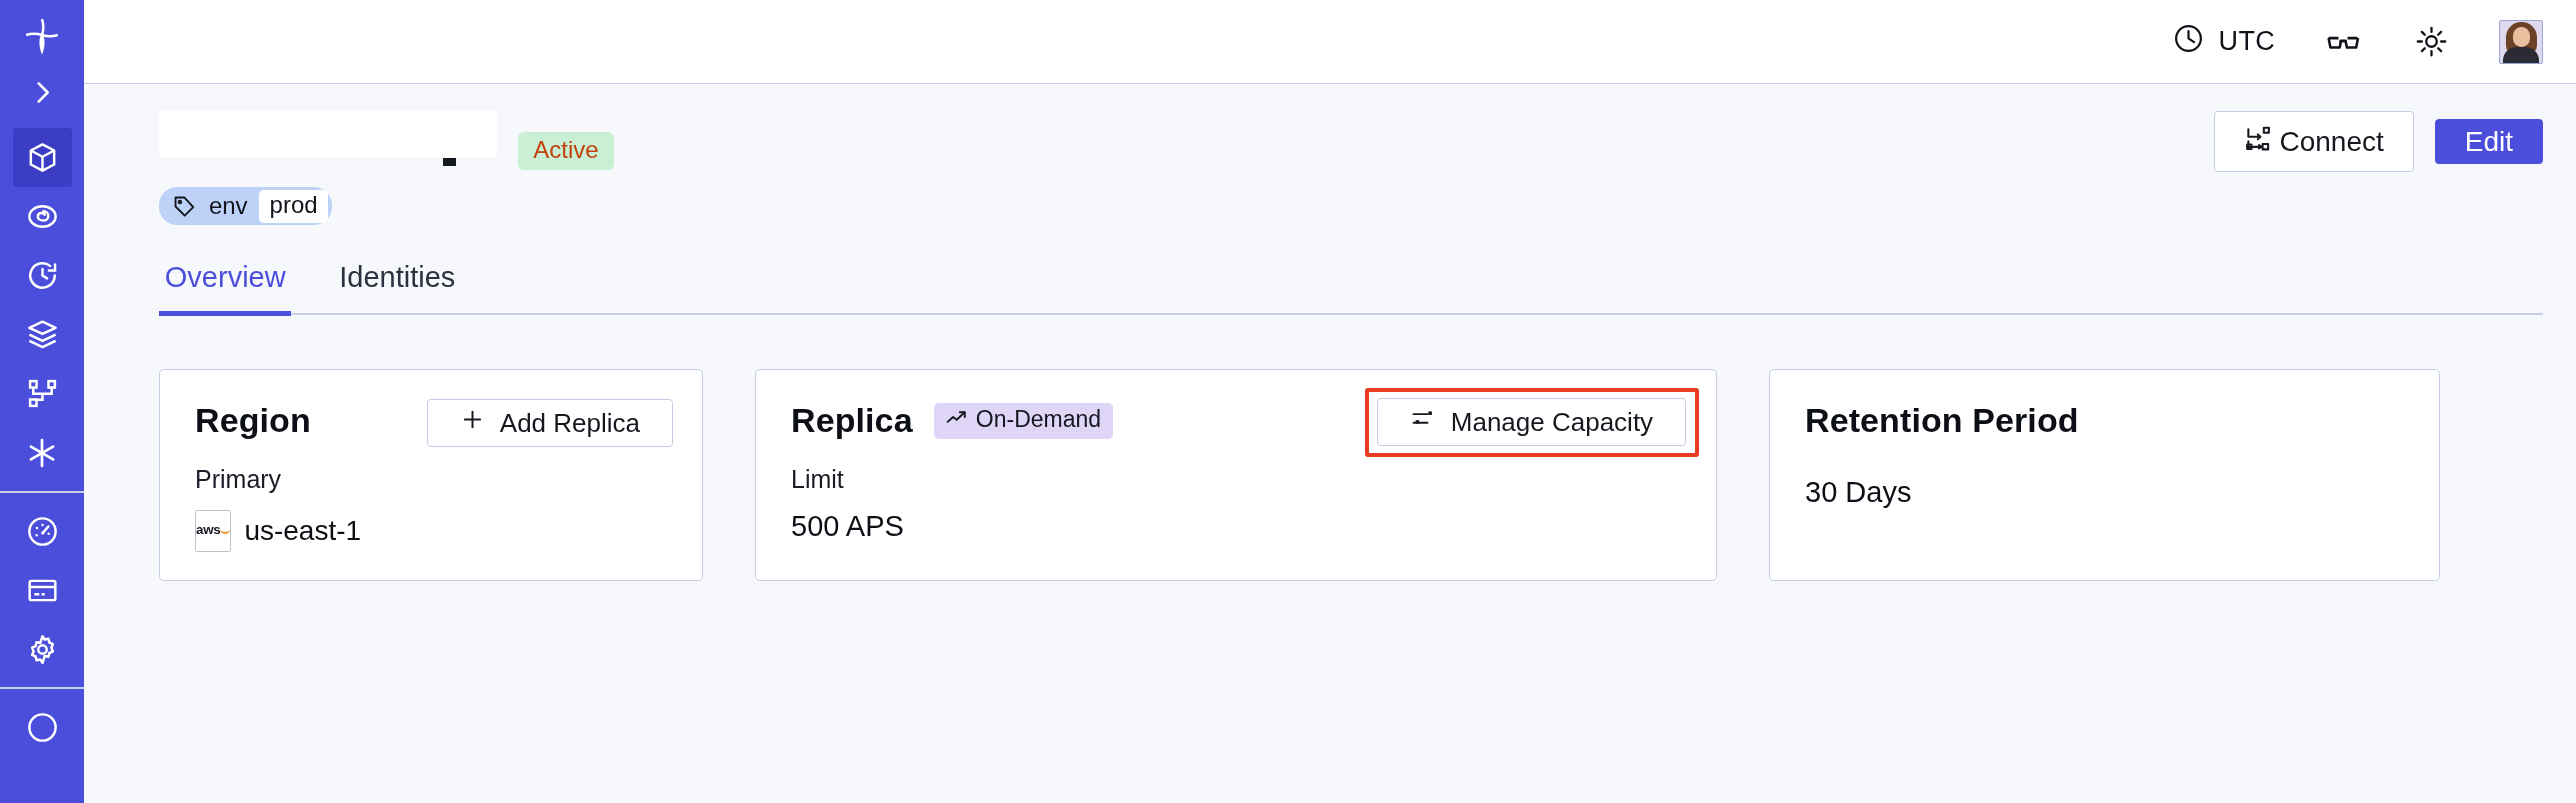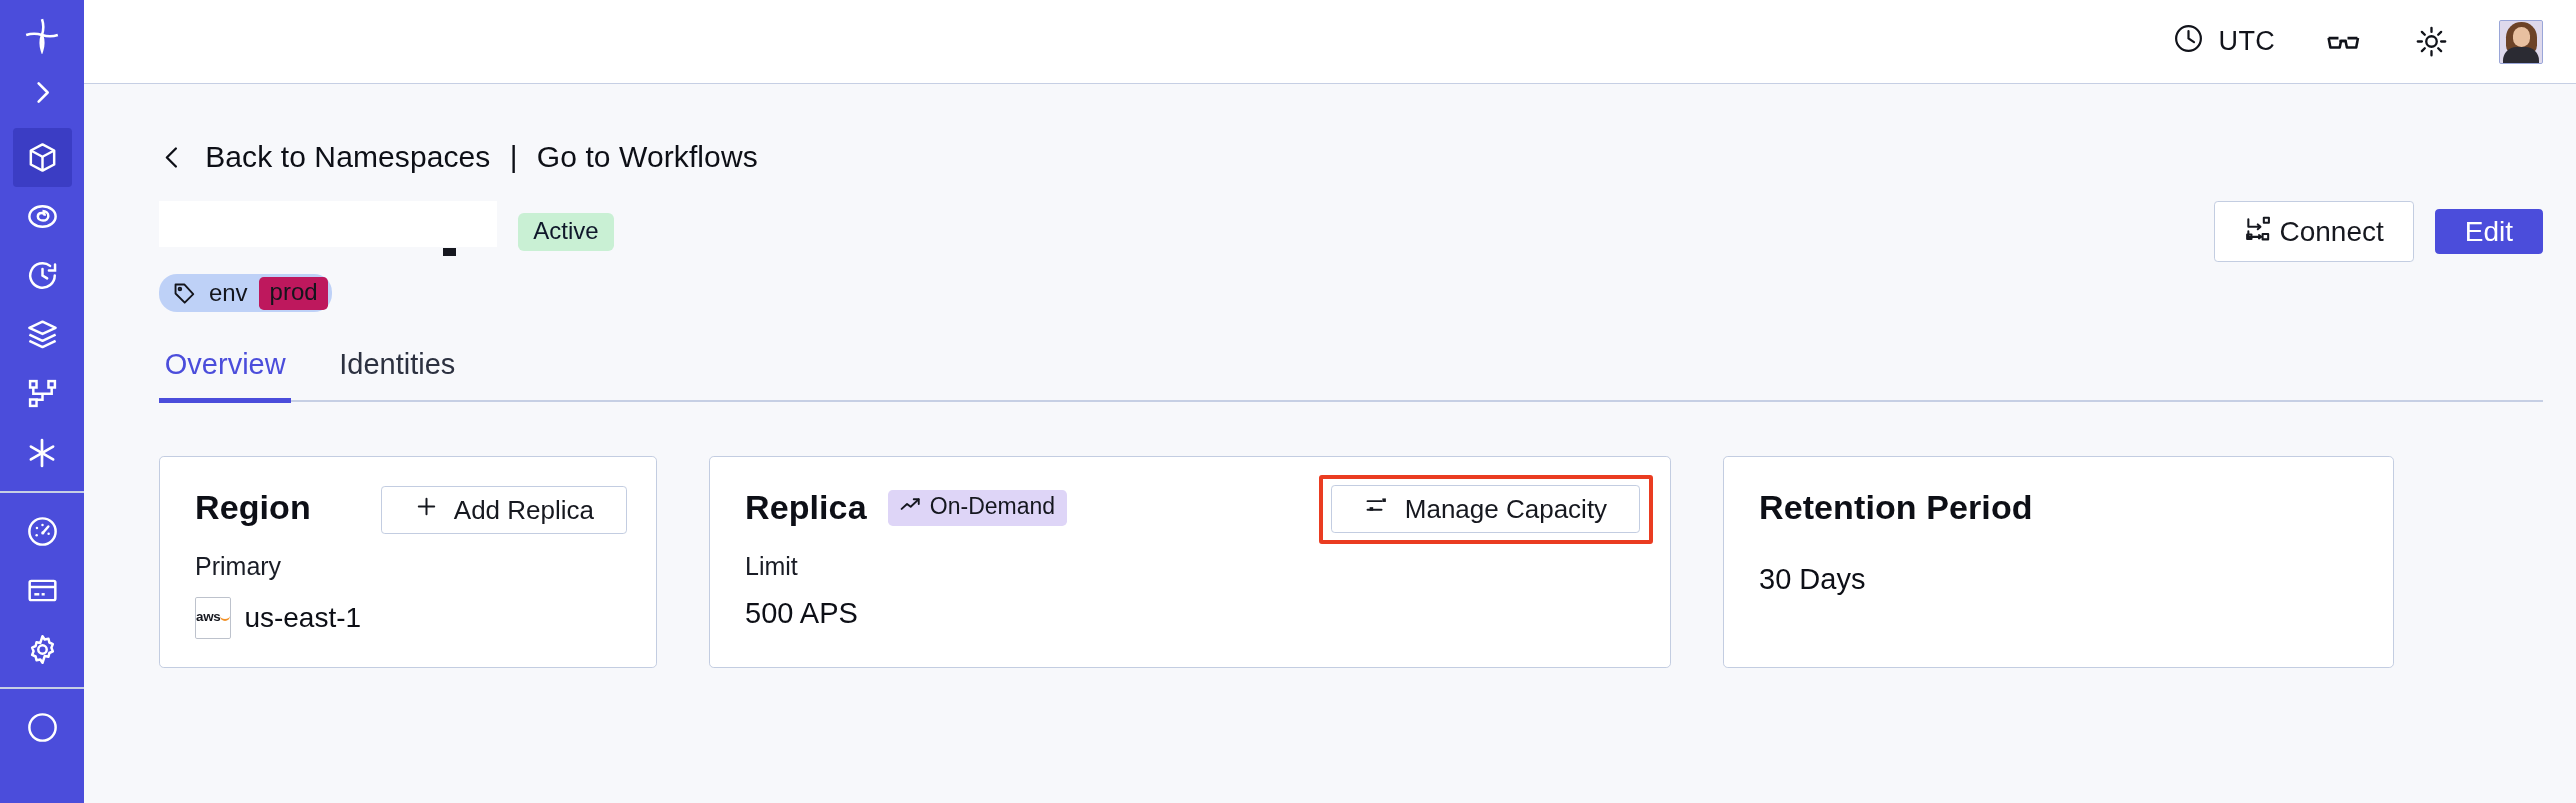--- a/index.html
+++ b/index.html
@@ -127,23 +127,23 @@
     background: #ffffff;
     flex: 0 0 auto;
     position: relative;
   }
   .title-dot {
     position: absolute; left: 284px; top: 47px;
     width: 13.4px; height: 7.7px; background: #16181f;
   }
   .badge-active {
     margin-left: 21px;
-    margin-top: 12px;
+    margin-top: 21px;
     background: #c9f0d4;
-    color: #0f172a;
+    color: #c2410c;
     font-size: 24px;
     padding: 6.7px 15.3px 8.6px;
     border-radius: 5.8px;
     line-height: 1;
     height: 38px;
     display: inline-flex; align-items: center;
   }
   .title-actions {
     position: absolute; right: 0; top: 0;
     display: flex; align-items: center; gap: 21px;
@@ -178,21 +178,21 @@
     height: 38px;
     padding: 0 3.8px 0 13.4px;
     margin-top: 17.3px;
     font-size: 24px;
     color: #13151c;
     gap: 11.5px;
     width: max-content;
   }
   .tagchip .tag-icon { display: flex; align-items: center; }
   .tagchip .tag-val {
-    background: #be185d;
+    background: #ffffff;
     border-radius: 4.8px;
     padding: 2.9px 10.5px 4.8px;
     line-height: 1;
     display: inline-flex; align-items: center; height: 33px;
   }
 
   .tabs {
     display: flex; align-items: flex-end;
     gap: 42px;
     margin-top: 36px;
@@ -219,21 +219,21 @@
   }
   .card {
     background: #ffffff;
     border: 1.9px solid #c3cde1;
     border-radius: 4.8px;
     height: 212px;
     padding: 31px 31px 0 35px;
     position: relative;
     flex: 0 0 auto;
   }
-  .card.region   { width: 498px; }
+  .card.region   { width: 544px; }
   .card.capacity { width: 962px; }
   .card.retention{ width: 671px; }
 
   .card-head {
     display: flex; align-items: center; gap: 21px;
   }
   .card-title {
     font-size: 34px;
     font-weight: bold;
     color: #0d0f16;
@@ -452,30 +452,20 @@
           <div class="hair"></div>
           <div class="face"></div>
           <div class="body"></div>
         </div>
       </div>
     </header>
 
     <div class="content">
 
       
-      <div class="backnav">
-        <span class="chev">
-          <svg width="27" height="33" viewBox="0 0 24 24" fill="none" stroke="#0d0f16" stroke-width="2.1" stroke-linecap="round" stroke-linejoin="round">
-            <polyline points="15 4 7 12 15 20"></polyline>
-          </svg>
-        </span>
-        <a href="#">Back to Namespaces</a>
-        <span class="sep">|</span>
-        <a href="#">Go to Workflows</a>
-      </div>
 
       
       <div class="title-row">
         <div class="title-redact">
           <div class="title-dot"></div>
         </div>
         <div class="badge-active">Active</div>
 
         <div class="title-actions">
           <button class="btn btn-outline">

